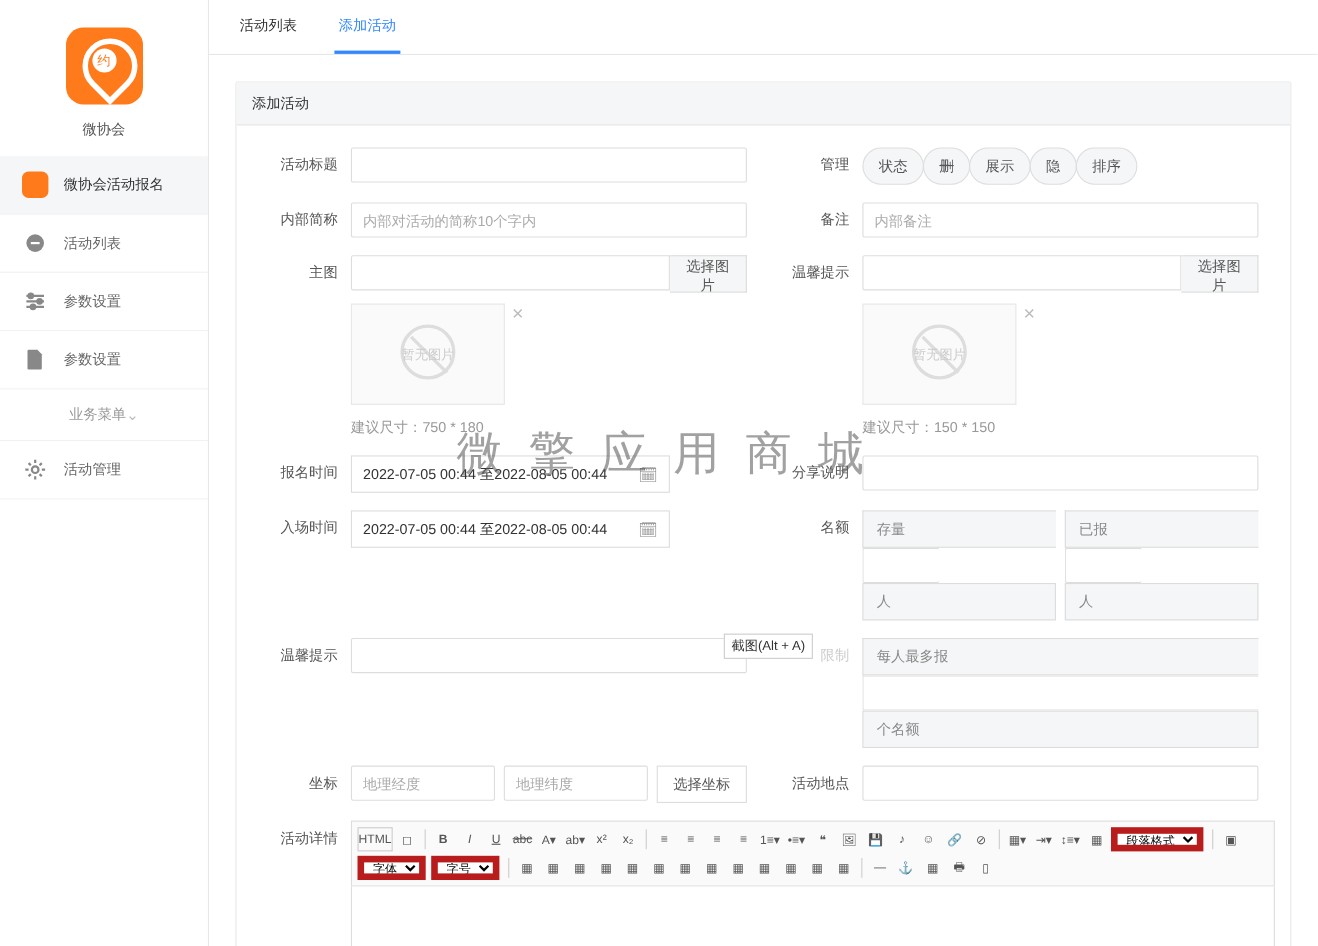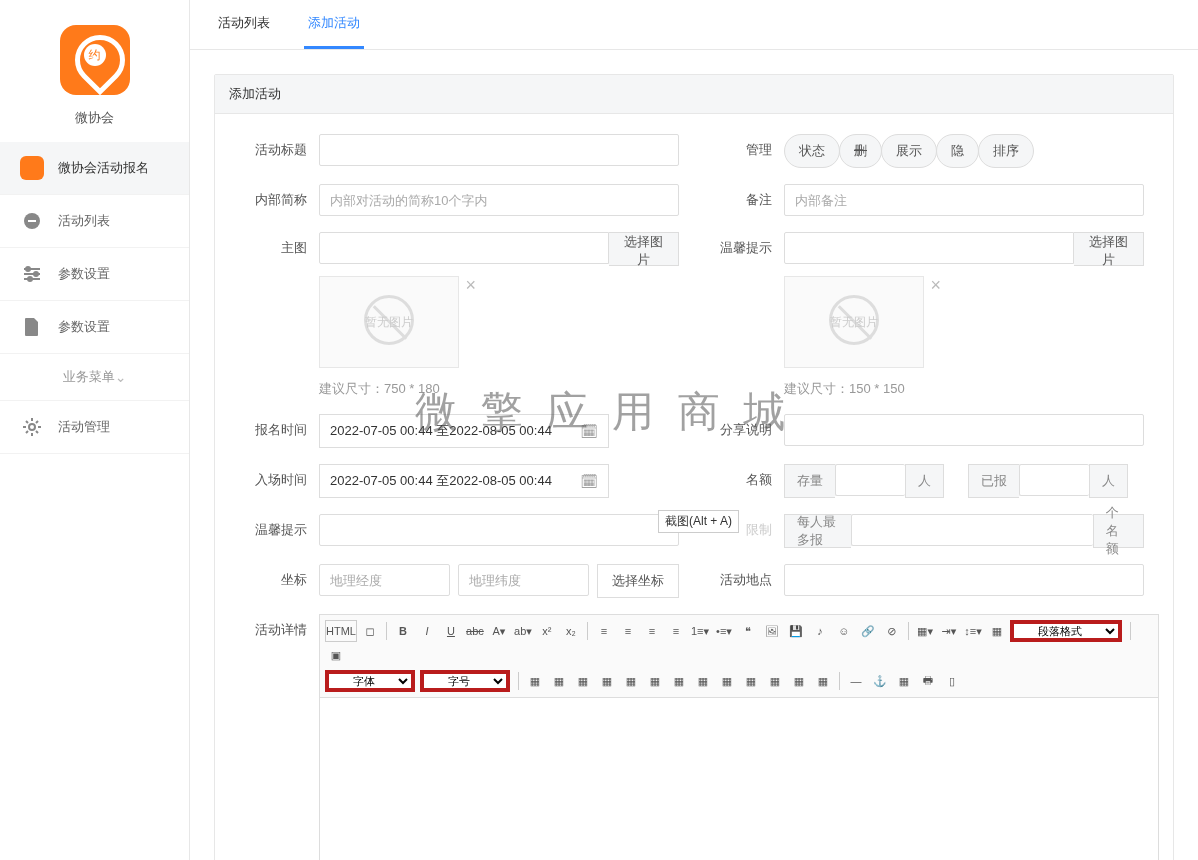--- a/index.html
+++ b/index.html
@@ -42,27 +42,27 @@
 .input-group .ipt { border-top-right-radius: 0; border-bottom-right-radius: 0; }
 .input-group .btn { border-left: 0; border-top-left-radius: 0; border-bottom-left-radius: 0; background: #f5f6f7; }
 .img-slot { position: relative; width: 140px; height: 92px; border: 1px solid #e7e7e7; background: #fafafa; display: flex; flex-direction: column; align-items: center; justify-content: center; color: #ccc; margin-top: 10px; }
 .img-slot .circ { width: 50px; height: 50px; border: 3px solid #ddd; border-radius: 50%; position: relative; margin-bottom: 4px; }
 .img-slot .circ::after { content: ""; position: absolute; width: 46px; height: 3px; background: #ddd; top: 23px; left: 0; transform: rotate(45deg); }
 .img-slot .txt { font-size: 12px; color: #ccc; position: absolute; }
 .img-close { position: absolute; top: -2px; right: -18px; color: #bbb; font-size: 18px; cursor: pointer; }
 .hint { color: #999; font-size: 13px; margin-top: 12px; }
 .date-input { display: flex; align-items: center; border: 1px solid #ddd; height: 34px; padding: 0 10px; width: 290px; }
 .cal-ico { font-size: 14px; color: #888; margin-left: auto; }
-.addon { display: flex; }
+.addon { display: flex; flex-direction: column; }
 .addon .ipt { border-right: 0; }
 .addon .suffix { background: #f5f6f7; border: 1px solid #ddd; height: 34px; padding: 0 12px; display: flex; align-items: center; color: #888; }
 .addon .prefix { background: #f5f6f7; border: 1px solid #ddd; border-right: 0; height: 34px; padding: 0 12px; display: flex; align-items: center; color: #888; }
 .toolbar { border: 1px solid #ddd; background: #fafafa; padding: 4px; display: flex; flex-wrap: wrap; align-items: center; }
 .tb-btn { min-width: 22px; height: 22px; border: 1px solid transparent; background: transparent; margin: 1px; font-size: 11px; color: #555; display: inline-flex; align-items: center; justify-content: center; cursor: pointer; }
-.tb-sel { height: 22px; border: 4px solid #b91c1c; font-size: 11px; margin: 1px 4px 1px 1px; background: #fff; padding: 0 20px; }
+.tb-sel { height: 22px; border: 6px solid #b91c1c; font-size: 11px; margin: 1px 4px 1px 1px; background: #fff; padding: 0 4px; }
 .tb-sep { width: 1px; height: 18px; background: #ccc; margin: 0 4px; }
 .editor-area { border: 1px solid #ddd; border-top: 0; height: 190px; background: #fff; }
 .tooltip { position: absolute; background: #fff; border: 1px solid #ccc; padding: 2px 6px; font-size: 12px; color: #333; }
 .watermark { position: absolute; font-size: 42px; color: #555; opacity: 0.55; pointer-events: none; letter-spacing: 6px; }
 svg { display: block; }
 </style>
 </head>
 <body>
 
 <div class="layout">

